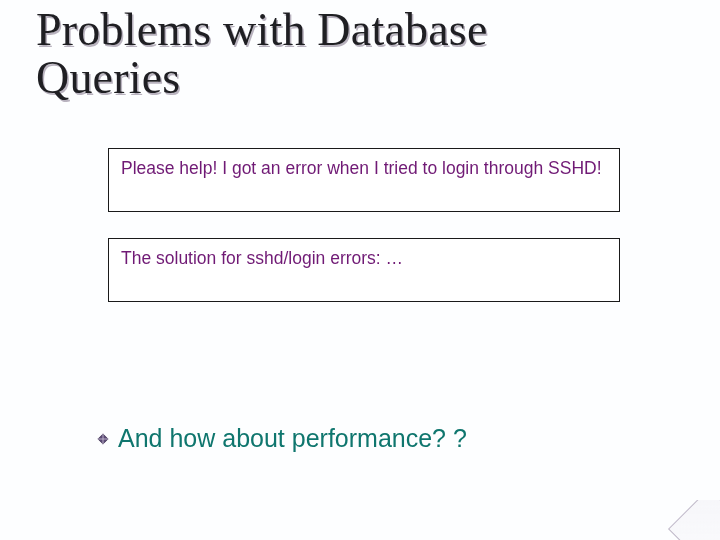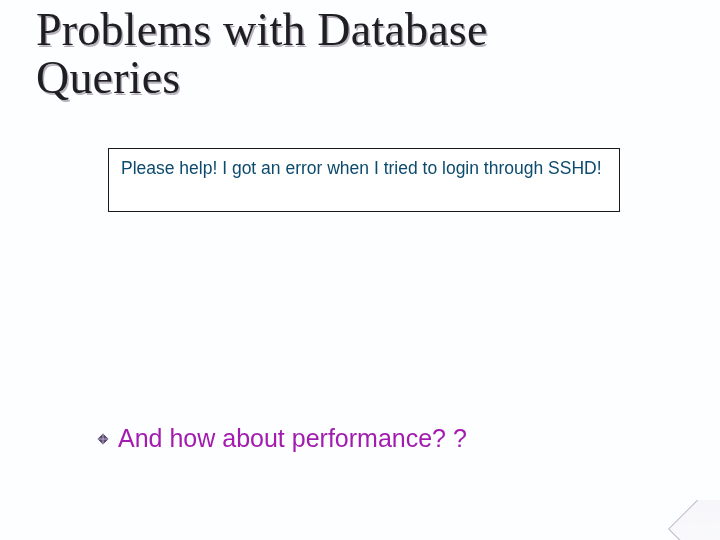--- a/index.html
+++ b/index.html
@@ -52,21 +52,21 @@
   .box {
     border: 1px solid #1a1a1a;
     background: #ffffff;
     height: 64px;
     margin-bottom: 26px;
     box-sizing: border-box;
     padding: 9px 12px 9px 12px;
     font-family: "Tahoma", "Verdana", sans-serif;
     font-size: 17.5px;
     line-height: 1.22;
-    color: #0c4a6e;
+    color: #701a75;
     display: flex;
     align-items: flex-start;
     text-align: left;
   }
   .bullet-row {
     position: absolute;
     left: 96px;
     top: 424px;
     right: 40px;
     display: flex;
@@ -78,21 +78,21 @@
     height: 14px;
     flex: 0 0 14px;
     position: relative;
   }
   .bullet-icon svg {
     display: block;
   }
   .bullet-text {
     font-family: "Tahoma", "Verdana", sans-serif;
     font-size: 25px;
-    color: #a21caf;
+    color: #0f766e;
   }
   .corner {
     position: absolute;
     right: 0;
     bottom: 0;
     width: 54px;
     height: 40px;
     overflow: hidden;
     pointer-events: none;
   }
@@ -117,20 +117,23 @@
     <span class="shadow">Problems with Database
 Queries</span>
     <span class="main">Problems with Database
 Queries</span>
   </div>
 
   <div class="boxes">
     <div class="box">
       <span>Please help! I got an error when I tried to login through SSHD!</span>
     </div>
+    <div class="box">
+      <span>The solution for sshd/login errors: …</span>
+    </div>
   </div>
 
   <div class="bullet-row">
     <span class="bullet-icon">
       <svg width="14" height="14" viewBox="0 0 14 14">
         <rect x="3.4" y="3.4" width="7.2" height="7.2" fill="#5b4a75" transform="rotate(45 7 7)"></rect>
         <rect x="3.4" y="3.4" width="7.2" height="7.2" fill="none" stroke="#3d3150" stroke-width="0.7" transform="rotate(45 7 7)"></rect>
         <line x1="1.2" y1="7" x2="12.8" y2="7" stroke="#cfc6da" stroke-width="0.8"></line>
         <line x1="7" y1="1.2" x2="7" y2="12.8" stroke="#cfc6da" stroke-width="0.8"></line>
       </svg>

